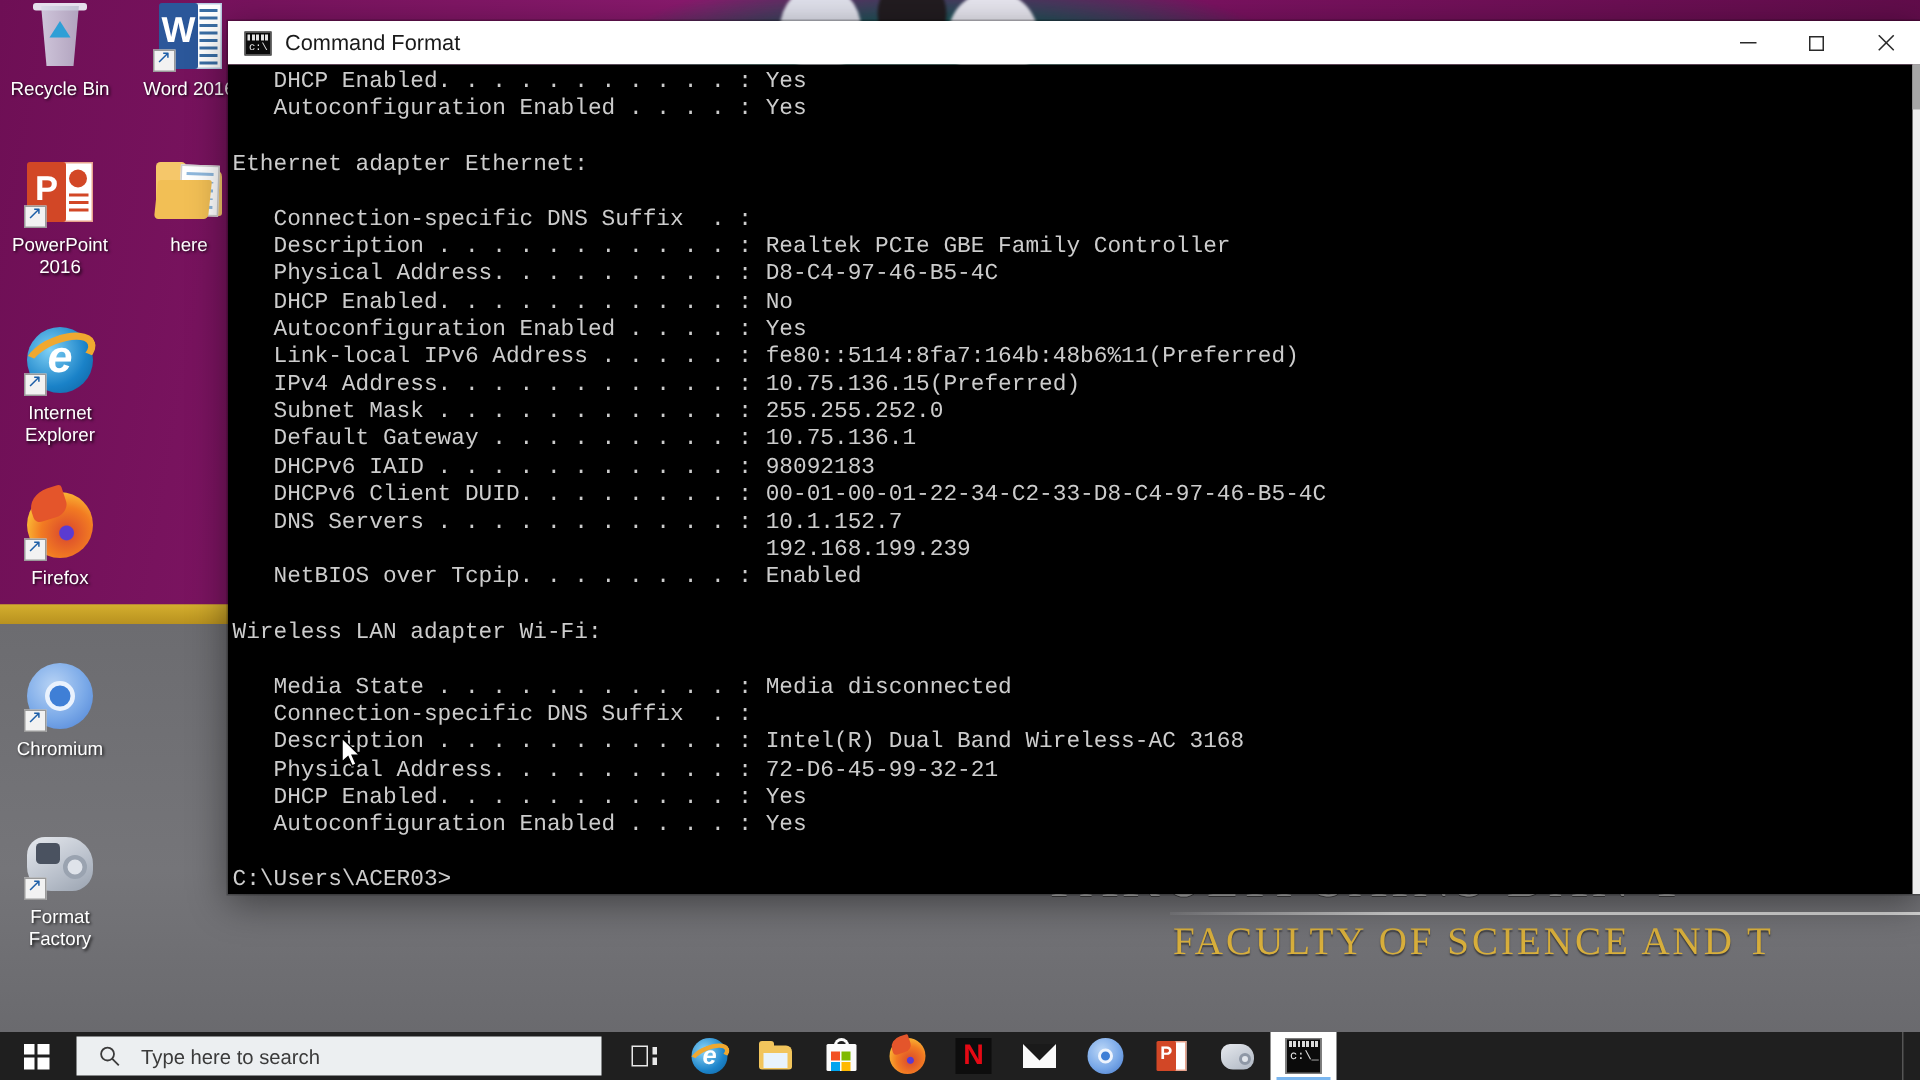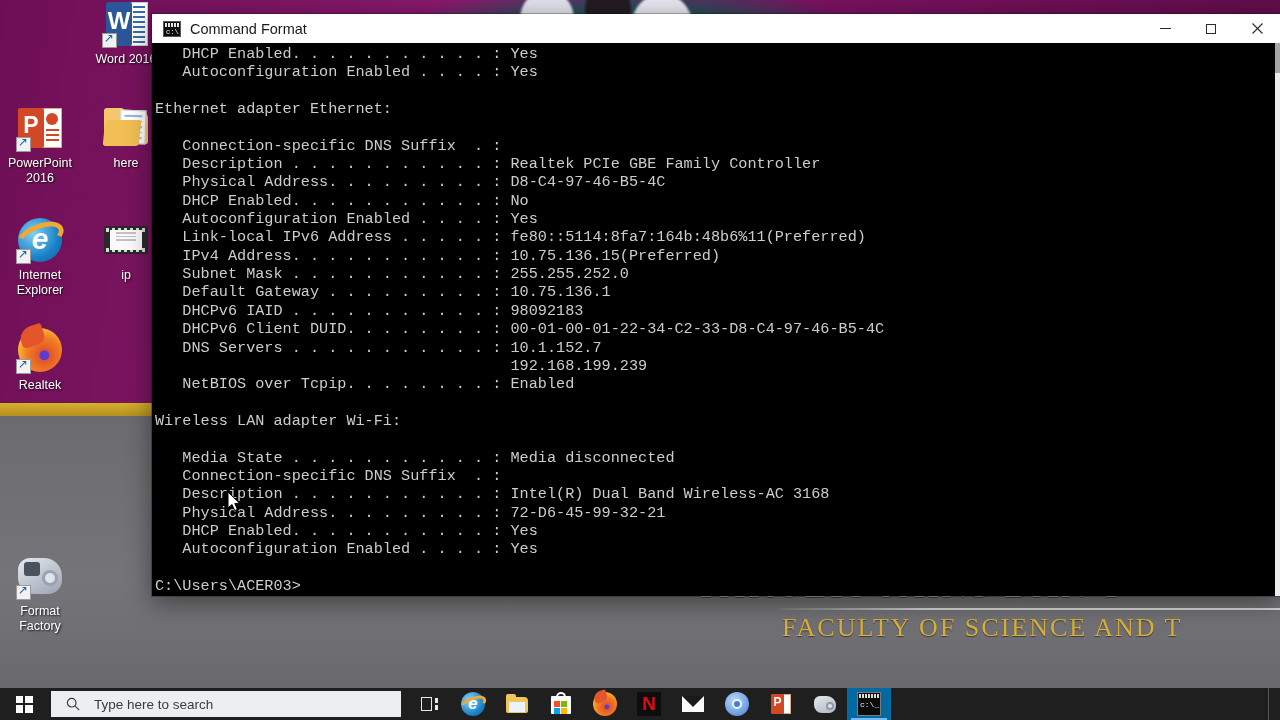--- a/index.html
+++ b/index.html
@@ -231,21 +231,21 @@
   #taskview-button { width: 44px; height: 32px; display:flex; align-items:center; justify-content:center; margin-left: 6px;}
   .tv { width: 17px; height: 14px; position: relative; }
   .tv .m { position:absolute; left:0; top:0; width:11px; height:14px; border:1.5px solid #e8e8e8;}
   .tv .r1 { position:absolute; right:0; top:1px; width:3px; height:5px; background:#e8e8e8;}
   .tv .r2 { position:absolute; right:0; bottom:1px; width:3px; height:5px; background:#e8e8e8;}
 
   .tbicon {
     width: 44px; height: 32px; display: flex; align-items: center; justify-content: center;
     position: relative;
   }
-  .tbicon.active { background: #0369a1; }
+  .tbicon.active { background: #ffffff; }
   .tbicon.active::after {
     content:""; position:absolute; left:4px; right:4px; bottom:0; height:2px; background:#7ab6ef;
   }
   .tg { width: 24px; height: 24px; position: relative; }
 
   
   .tg-ie { border-radius:50%; background: radial-gradient(circle at 35% 35%, #8fd6f7, #1d85cb 60%, #0b5e9c 100%);}
   .tg-ie .l { position:absolute; left:0; top:2px; width:24px; text-align:center; color:#fff; font-size:17px; font-style:italic; font-weight:bold; line-height:19px;}
   .tg-ie .ring { position:absolute; left:-2px; top:5px; width:28px; height:14px; border:3px solid #f0a830; border-radius:50%; transform:rotate(-22deg); border-left-color:transparent; border-bottom-color:transparent;}
   .tg-folder .b { position:absolute; left:1px; top:5px; width:22px; height:16px; background:#f2c55c; border-radius:1px 4px 2px 2px;}
@@ -293,20 +293,28 @@
   </div>
   <div id="wall-gold-rule"></div>
   <div id="wall-bottom"></div>
 
   <div id="wall-faculty">
     <div class="ms">FAKULTI SAINS DAN T</div>
     <div class="rule"></div>
     <div class="en">FACULTY OF SCIENCE AND T</div>
   </div>
 
+  <div class="dicon" style="left:2px;  top:0px;">
+    <div class="glyph ic-recycle">
+      <span class="lidbar"></span>
+        <span class="bin"></span>
+        <span class="tri"></span>
+    </div>
+    <span class="label">Recycle Bin</span>
+  </div>
 
   <div class="dicon" style="left:88px; top:0px;">
     <div class="glyph ic-word">
       <span class="pg">
           <i></i>
           <i></i>
           <i></i>
           <i></i>
           <i></i>
           <i></i>
@@ -354,41 +362,38 @@
   <div class="dicon" style="left:2px;  top:216px;">
     <div class="glyph ic-ie">
       <span class="e"></span>
         <span class="letter">e</span>
         <span class="ring"></span>
       <span class="shortcut-arrow"></span>
     </div>
     <span class="label">Internet Explorer</span>
   </div>
 
-  <div class="dicon" style="left:88px; top:216px;">
-    <div class="glyph ic-film">
-      <span class="strip"></span>
-        <span class="page">
-          <i></i>
-          <i></i>
-          <i></i>
-        </span>
-    </div>
-    <span class="label">ip</span>
-  </div>
 
   <div class="dicon" style="left:2px;  top:326px;">
     <div class="glyph ic-ff">
       <span class="ball"></span>
         <span class="tail"></span>
       <span class="shortcut-arrow"></span>
     </div>
-    <span class="label">Realtek</span>
-  </div>
-
+    <span class="label">Firefox</span>
+  </div>
+
+  <div class="dicon" style="left:2px;  top:440px;">
+    <div class="glyph ic-cr">
+      <span class="ball"></span>
+        <span class="inner"></span>
+      <span class="shortcut-arrow"></span>
+    </div>
+    <span class="label">Chromium</span>
+  </div>
 
   <div class="dicon" style="left:2px;  top:552px;">
     <div class="glyph ic-ffac">
       <span class="blob"></span>
         <span class="dark"></span>
         <span class="cog"></span>
       <span class="shortcut-arrow"></span>
     </div>
     <span class="label">Format Factory</span>
   </div>

